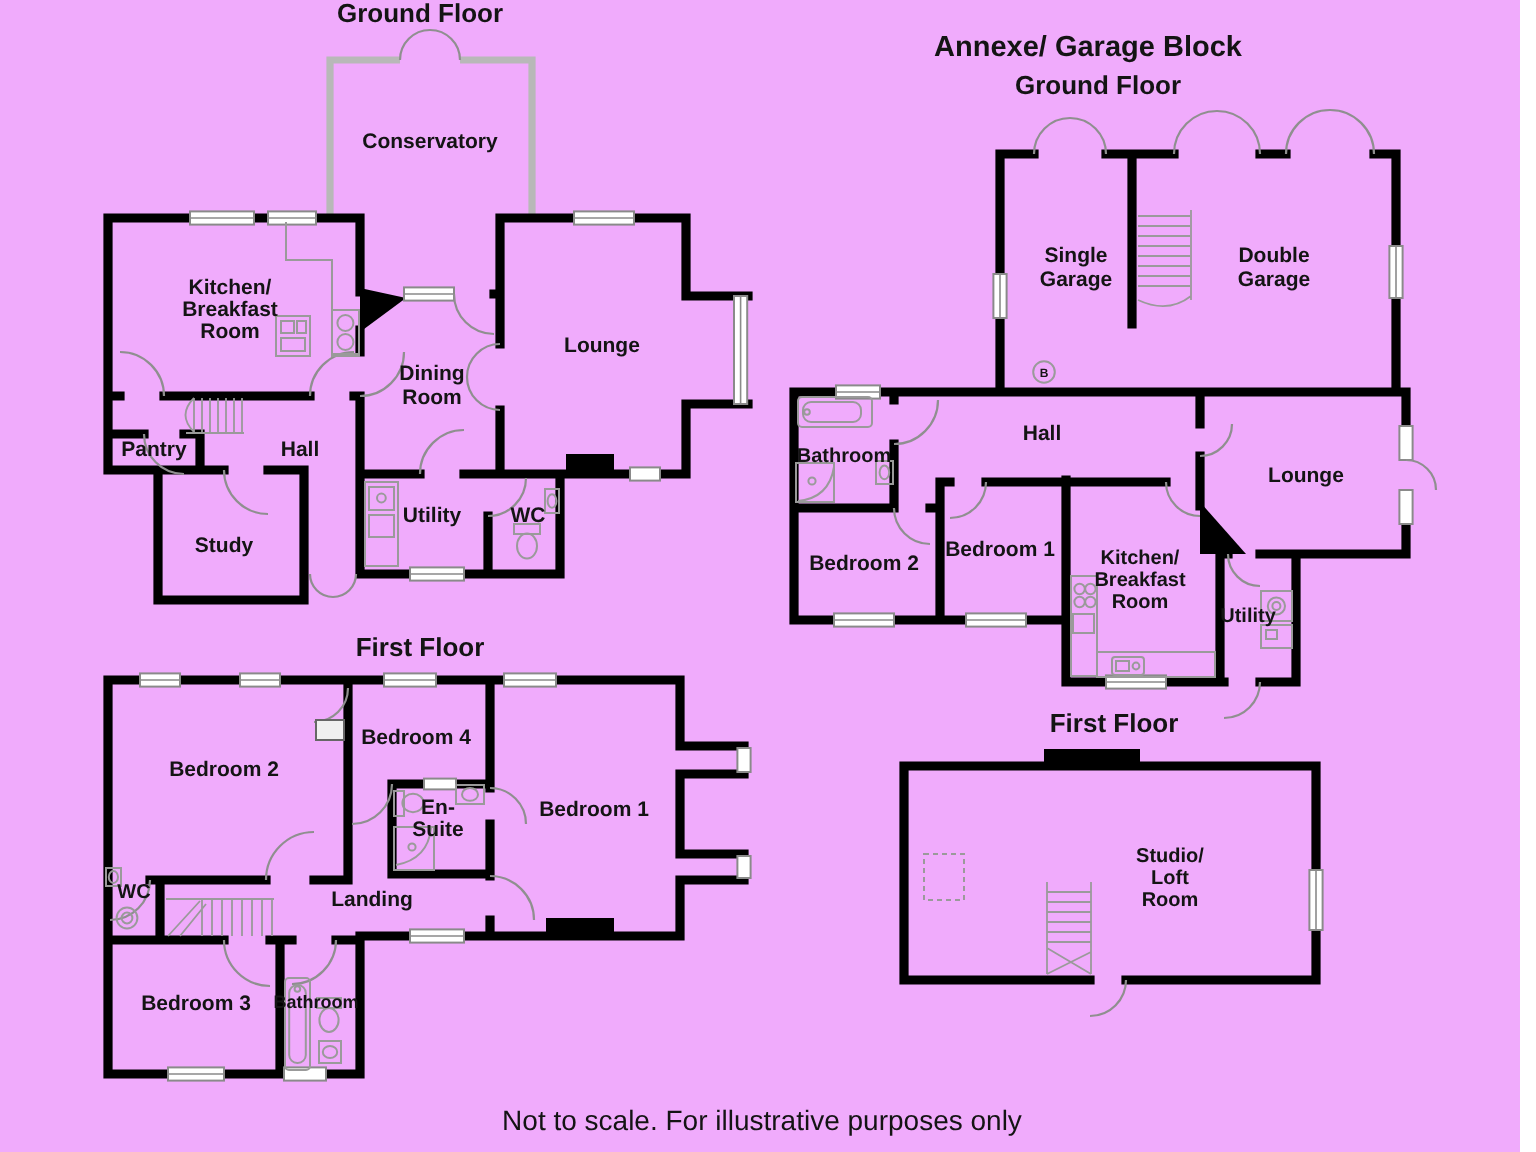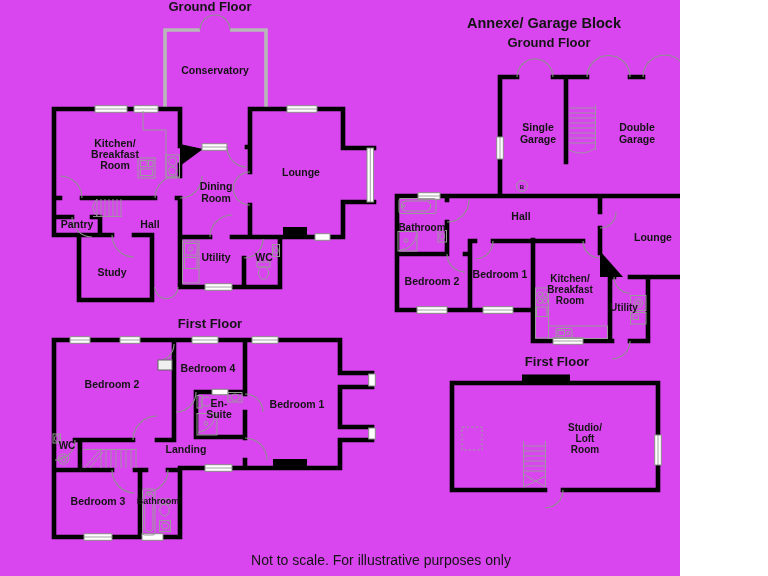--- a/index.html
+++ b/index.html
@@ -1,16 +1,16 @@
 <!DOCTYPE html>
 <html><head>
 <meta charset="utf-8">
 <style>
   html,body{margin:0;padding:0;background:#fff;}
-  .page{position:relative;width:680px;height:576px;background:#d946ef;font-family:"Liberation Sans",sans-serif;overflow:hidden;}
+  .page{position:relative;width:760px;height:576px;background:#f0abfc;font-family:"Liberation Sans",sans-serif;overflow:hidden;}
   svg{display:block;}
   .wall{stroke:#000;stroke-width:4.6;fill:none;stroke-linecap:square;}
   .cons{stroke:#b8b8b8;stroke-width:3.6;fill:none;stroke-linecap:butt;}
   .door{stroke:#8f8f8f;stroke-width:1.1;fill:none;}
   .win{fill:#fff;stroke:#8a8a8a;stroke-width:1;}
   .wline{stroke:#8a8a8a;stroke-width:.8;fill:none;}
   .fix2{stroke:#9a9a9a;stroke-width:1;fill:none;}
   .blk{fill:#000;stroke:none;}
   .stair{stroke:#9a9a9a;stroke-width:.9;fill:none;}
   .dashed{stroke:#9a9a9a;stroke-width:1;fill:none;stroke-dasharray:2.5 2;}

